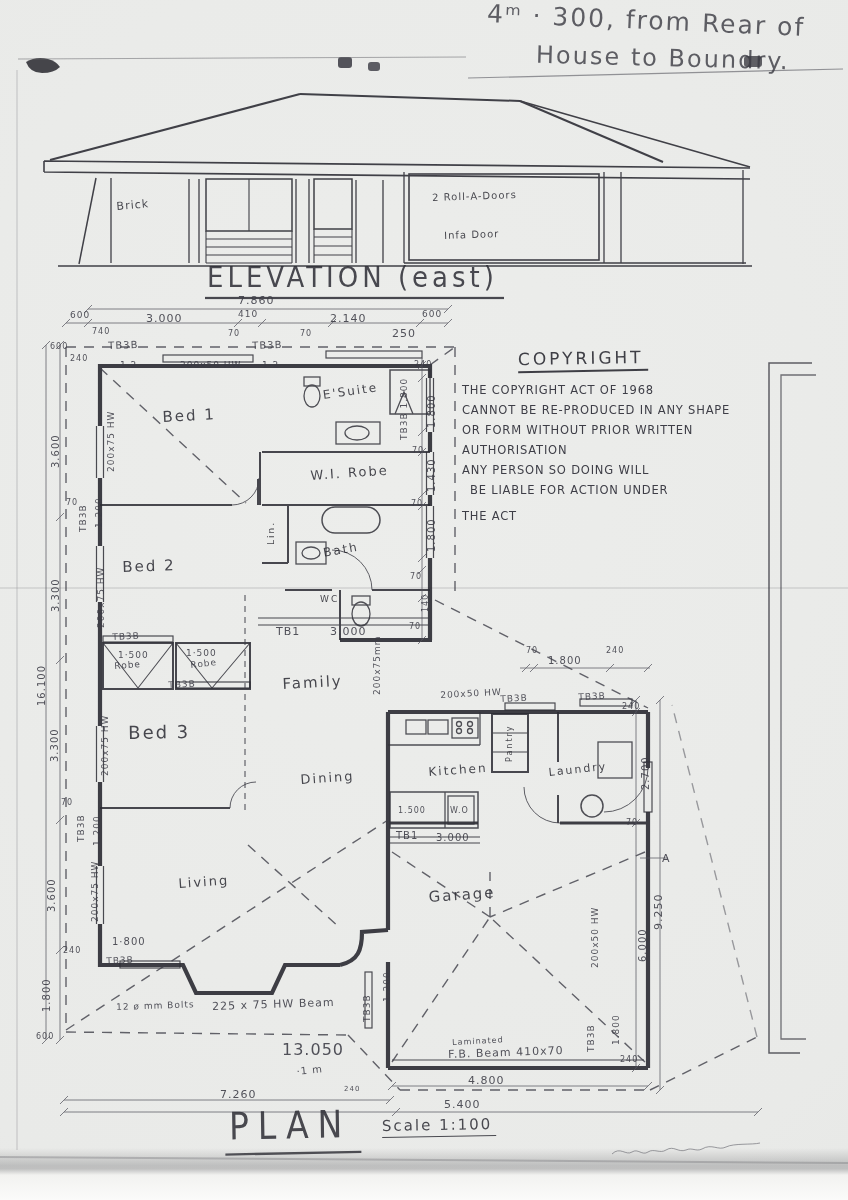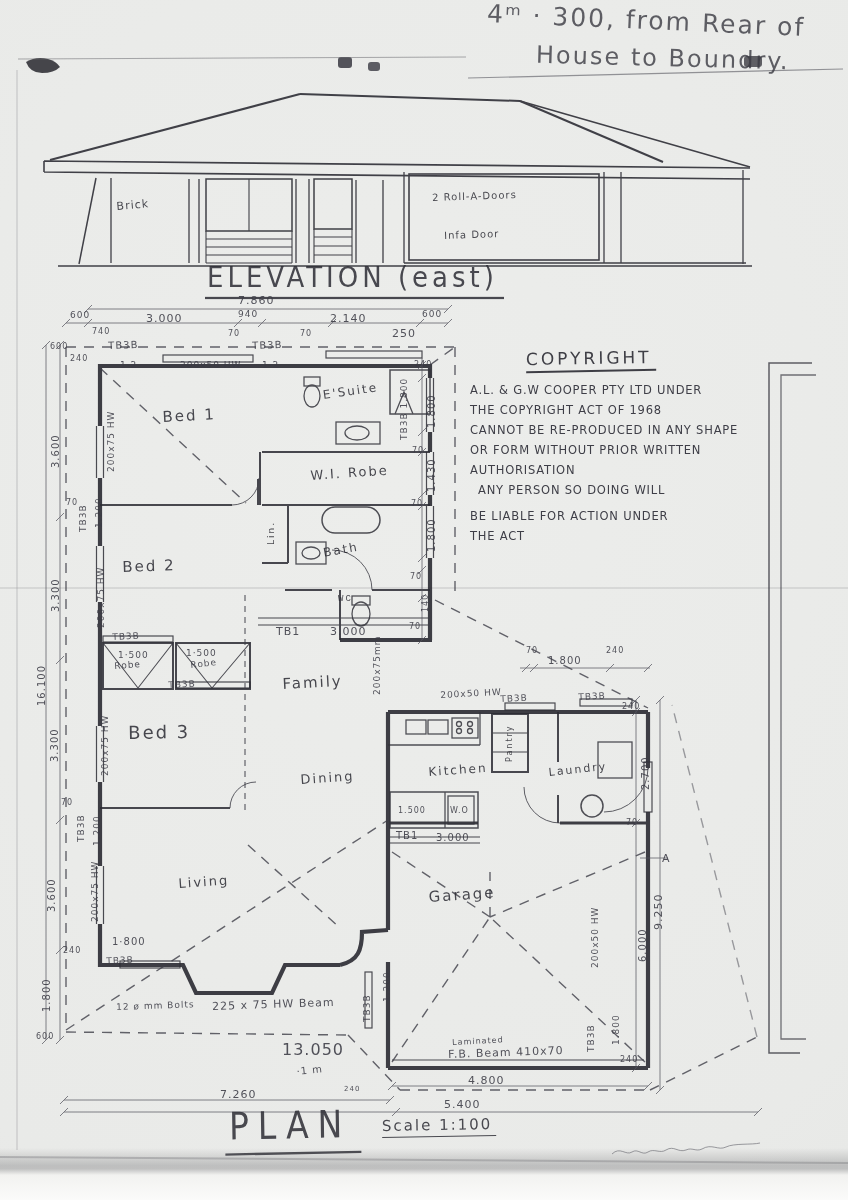--- a/index.html
+++ b/index.html
@@ -16,21 +16,21 @@
   .lbl.elev{color:#33333b;}
   .title{position:absolute;white-space:nowrap;color:#2c2c34;font-family:"DejaVu Sans",sans-serif;}
   #elev-title{left:205px;top:262px;font-size:26px;letter-spacing:4px;border-bottom:2px solid #2c2c34;
               padding:0 6px 3px 2px;transform:scale(1,1.12);opacity:.85;}
   #plan-title{left:225px;top:1106px;font-size:33px;letter-spacing:9px;border-bottom:2px solid #2c2c34;
               padding:0 10px 4px 4px;transform:scale(1,1.15) rotate(-1deg);opacity:.85;}
   #scale-lbl{left:382px;top:1116px;font-size:15px;letter-spacing:2px;border-bottom:1.5px solid #2c2c34;
              padding:0 4px 2px 0;transform:rotate(-1deg);opacity:.85;}
   #note1{left:487px;top:6px;font-size:25px;letter-spacing:2px;transform:rotate(2.5deg);color:#3a3a42;opacity:.8;}
   #note2{left:536px;top:44px;font-size:24px;letter-spacing:2px;transform:rotate(1.5deg);color:#3a3a42;opacity:.8;}
-  #copyright{position:absolute;left:462px;top:348px;width:308px;opacity:.9;margin-left:8px;}
+  #copyright{position:absolute;left:462px;top:348px;width:308px;opacity:.9;}
   #copyright .cr-title{font-size:17px;letter-spacing:3px;margin:0 0 8px 56px;border-bottom:2px solid #2c2c34;
                        display:inline-block;padding:0 4px 2px 0;transform:rotate(-1deg);}
   #copyright .cr-line{font-size:11.5px;letter-spacing:.8px;line-height:20px;color:#2c2c36;white-space:nowrap;}
   #copyright .cr-line:nth-child(7){margin-left:8px;}
   #copyright .cr-line:nth-child(8){margin-top:6px;}
   #scan-bottom{position:absolute;left:0;top:1148px;width:848px;height:52px;
     background:linear-gradient(180deg, rgba(180,180,178,0) 0%, rgba(125,125,128,.40) 34%, rgba(150,150,152,.5) 40%, #f2f2f0 52%, #fbfbfa 100%);}
 </style>
 </head>
 <body>
@@ -186,53 +186,52 @@
     </g>
   </svg>
 
   <div class="title" id="note1">4ᵐ · 300, from Rear of</div>
   <div class="title" id="note2">House to Boundry.</div>
 
   <div class="title" id="elev-title">ELEVATION (east)</div>
 
   <div id="copyright">
     <div class="cr-title">COPYRIGHT</div>
-    <div class="cr-line">A.L. &amp; G.W COOPER PTY LTD    UNDER</div>
     <div class="cr-line">THE COPYRIGHT ACT OF 1968</div>
     <div class="cr-line">CANNOT BE RE-PRODUCED IN ANY SHAPE</div>
     <div class="cr-line">OR FORM WITHOUT PRIOR WRITTEN</div>
     <div class="cr-line">AUTHORISATION</div>
     <div class="cr-line">ANY PERSON  SO DOING WILL</div>
     <div class="cr-line">BE LIABLE  FOR ACTION  UNDER</div>
     <div class="cr-line">THE ACT</div>
   </div>
 
   <div class="title" id="plan-title">PLAN</div>
   <div class="title" id="scale-lbl">Scale 1:100</div>
 
   <div id="labels">
       <span class="lbl room" style="left: 162px; top: 408px; font-size: 15px; transform: rotate(-3deg);">Bed 1</span>
       <span class="lbl room" style="left: 122px; top: 558px; font-size: 15px; transform: rotate(-2deg);">Bed 2</span>
       <span class="lbl room" style="left: 128px; top: 722px; font-size: 18px; transform: rotate(-1deg);">Bed 3</span>
       <span class="lbl room" style="left: 322px; top: 388px; font-size: 12px; transform: rotate(-8deg);">E'Suite</span>
       <span class="lbl room" style="left: 310px; top: 468px; font-size: 13px; transform: rotate(-4deg);">W.I. Robe</span>
       <span class="lbl room" style="left: 322px; top: 546px; font-size: 12px; transform: rotate(-10deg);">Bath</span>
       <span class="lbl room v" style="left: 266px; top: 545px; font-size: 9px;">Lin.</span>
-      <span class="lbl room" style="left: 338px; top: 594px; font-size: 9px; font-family: Liberation Mono, monospace;">WC</span>
+      <span class="lbl room" style="left: 320px; top: 594px; font-size: 9px;">WC</span>
       <span class="lbl room" style="left: 282px; top: 675px; font-size: 15px; transform: rotate(-3deg);">Family</span>
       <span class="lbl room" style="left: 300px; top: 772px; font-size: 13px; transform: rotate(-4deg);">Dining</span>
       <span class="lbl room" style="left: 178px; top: 876px; font-size: 13px; transform: rotate(-4deg);">Living</span>
       <span class="lbl room" style="left: 428px; top: 765px; font-size: 12px; transform: rotate(-4deg);">Kitchen</span>
       <span class="lbl room" style="left: 548px; top: 766px; font-size: 11px; transform: rotate(-6deg);">Laundry</span>
       <span class="lbl room v" style="left: 505px; top: 762px; font-size: 8px;">Pantry</span>
       <span class="lbl room" style="left: 428px; top: 888px; font-size: 15px; transform: rotate(-4deg);">Garage</span>
       <span class="lbl dim" style="left: 238px; top: 294px; font-size: 11px;">7.860</span>
       <span class="lbl dim" style="left: 70px; top: 310px; font-size: 9px;">600</span>
       <span class="lbl dim" style="left: 146px; top: 312px; font-size: 11px;">3.000</span>
-      <span class="lbl dim" style="left: 238px; top: 309px; font-size: 9px;">940</span>
+      <span class="lbl dim" style="left: 238px; top: 309px; font-size: 9px;">410</span>
       <span class="lbl dim" style="left: 330px; top: 312px; font-size: 11px;">2.140</span>
       <span class="lbl dim" style="left: 422px; top: 309px; font-size: 9px;">600</span>
       <span class="lbl dim" style="left: 92px; top: 327px; font-size: 8px;">740</span>
       <span class="lbl dim" style="left: 228px; top: 329px; font-size: 8px;">70</span>
       <span class="lbl dim" style="left: 300px; top: 329px; font-size: 8px;">70</span>
       <span class="lbl dim" style="left: 392px; top: 327px; font-size: 11px;">250</span>
       <span class="lbl dim" style="left: 108px; top: 340px; font-size: 10px; transform: rotate(-2deg);">TB3B</span>
       <span class="lbl dim" style="left: 252px; top: 340px; font-size: 10px; transform: rotate(-2deg);">TB3B</span>
       <span class="lbl dim" style="left: 120px; top: 360px; font-size: 9px;">1·2</span>
       <span class="lbl dim" style="left: 180px; top: 360px; font-size: 9px;">200x50 HW</span>

